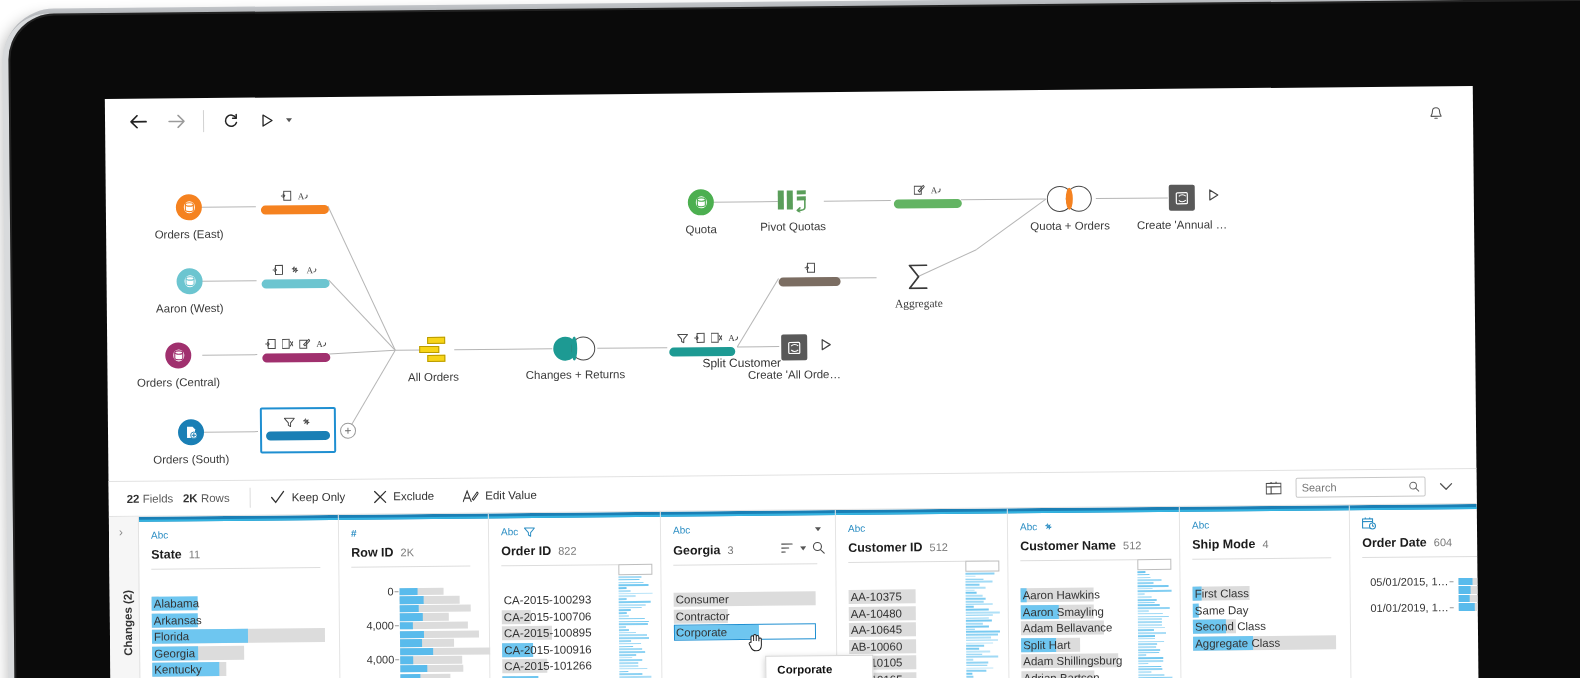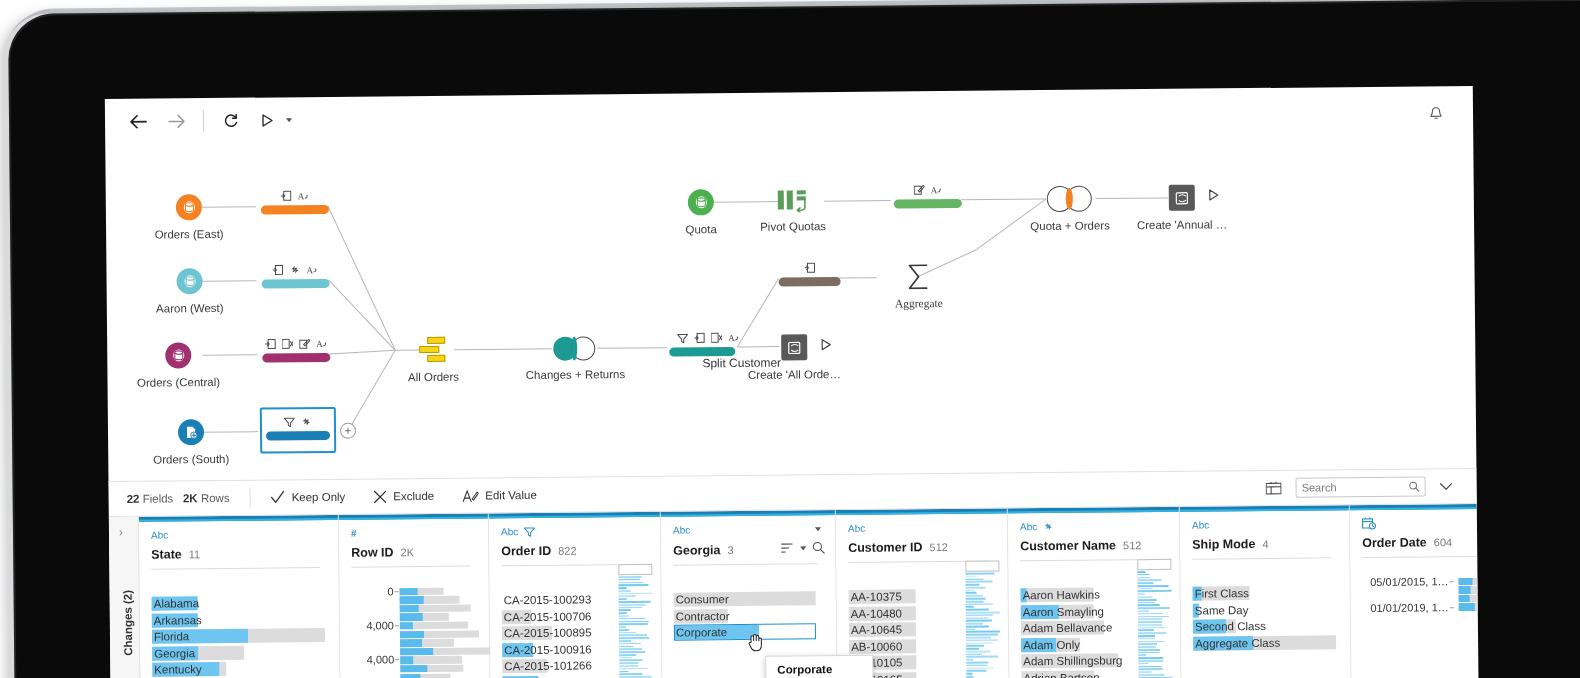--- a/index.html
+++ b/index.html
@@ -829,21 +829,21 @@
                 <span class="vtext">Aaron Smayling</span>
               </div>
             <div class="vrow">
                 <span class="vbar-bg" style="width:70%"></span>
                 <span class="vbar-hi" style="width:0%"></span>
                 <span class="vtext">Adam Bellavance</span>
               </div>
             <div class="vrow">
                 <span class="vbar-bg" style="width:50%"></span>
                 <span class="vbar-hi" style="width:30%"></span>
-                <span class="vtext">Adam Only</span>
+                <span class="vtext">Split Hart</span>
               </div>
             <div class="vrow">
                 <span class="vbar-bg" style="width:82%"></span>
                 <span class="vbar-hi" style="width:0%"></span>
                 <span class="vtext">Adam Shillingsburg</span>
               </div>
             <div class="vrow">
                 <span class="vbar-bg" style="width:62%"></span>
                 <span class="vbar-hi" style="width:0%"></span>
                 <span class="vtext">Adrian Bartson</span>

